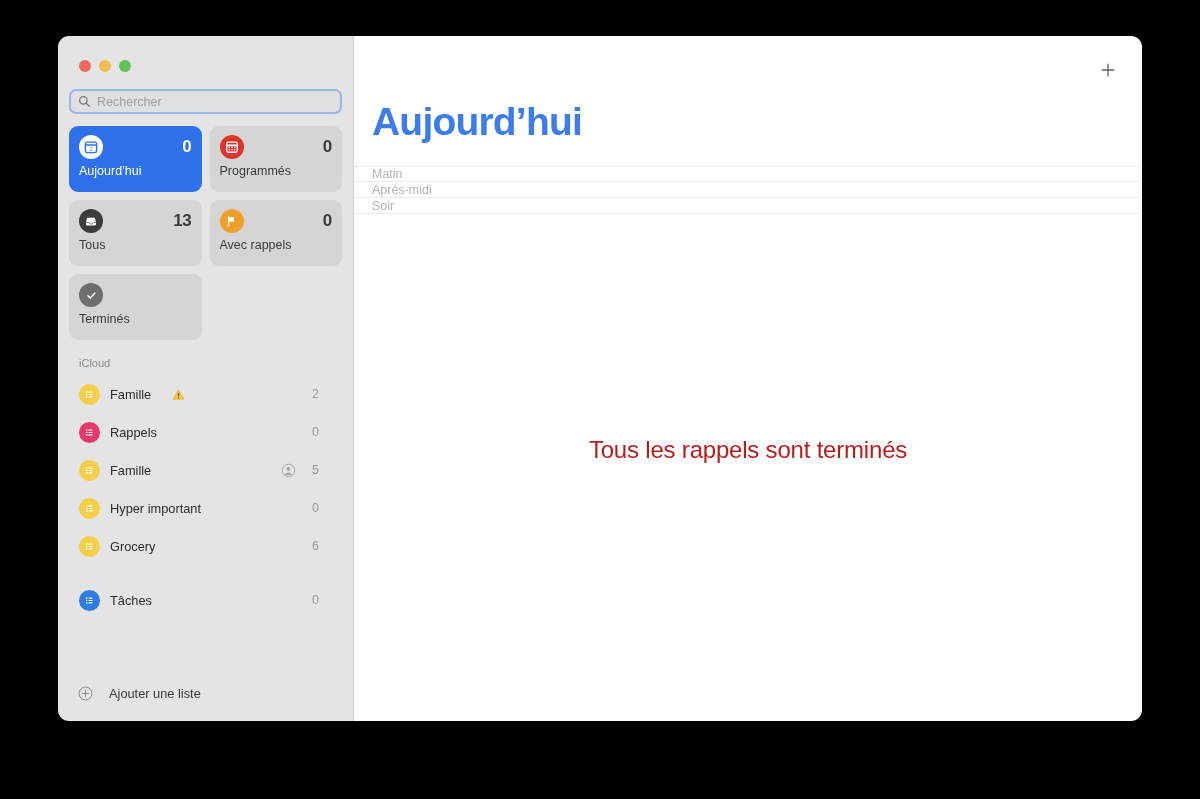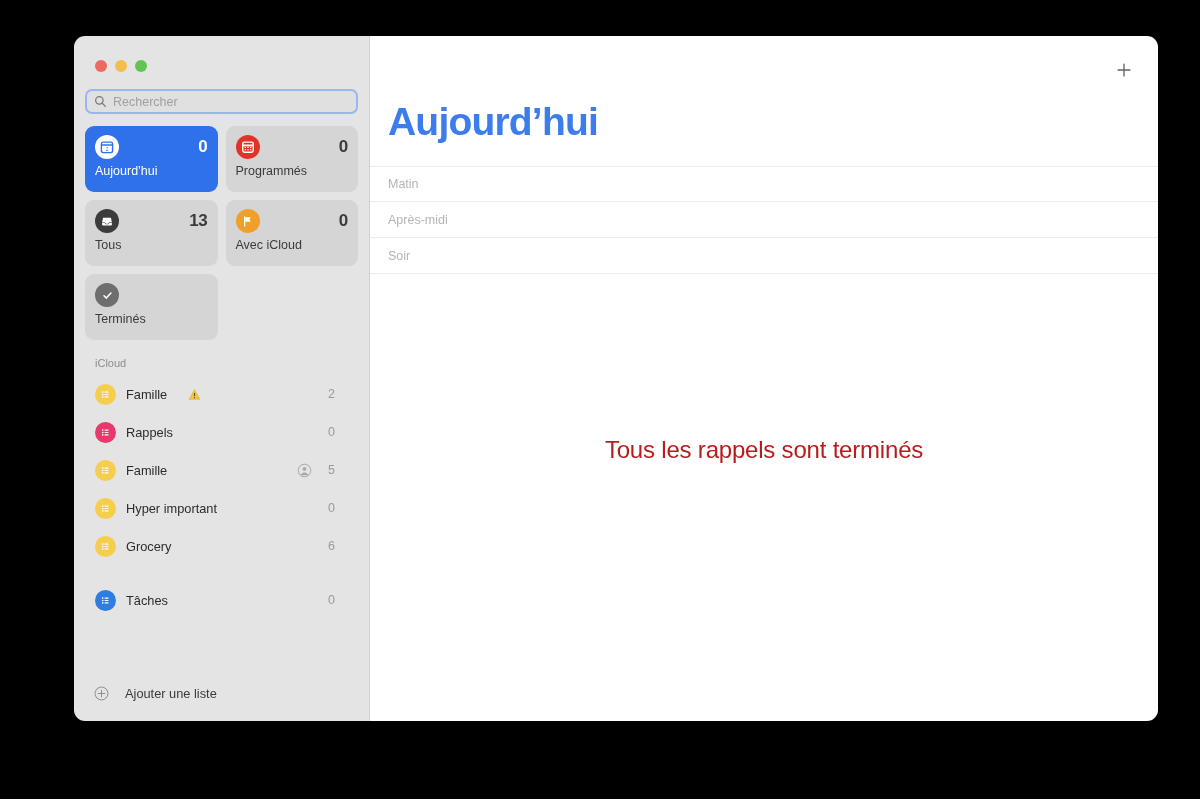--- a/index.html
+++ b/index.html
@@ -5,21 +5,21 @@
   * { box-sizing: border-box; margin: 0; padding: 0; }
   html, body {
     width: 1200px; height: 799px;
     background: #000000;
     font-family: "Liberation Sans", sans-serif;
     overflow: hidden;
   }
 
   .window {
     position: absolute;
-    left: 74px; top: 36px;
+    left: 58px; top: 36px;
     width: 1084px; height: 685px;
     border-radius: 11px;
     overflow: hidden;
     display: flex;
     box-shadow: 0 10px 40px rgba(0,0,0,0.5);
   }
 
   
   .sidebar {
     width: 296px;
@@ -174,21 +174,21 @@
   }
   .page-title {
     font-size: 39px;
     font-weight: bold;
     color: #3d7ced;
     letter-spacing: -0.8px;
     padding: 64px 0 0 18px;
   }
   .sections { margin-top: 22px; }
   .section-row {
-    height: 36px;
+    height: 16px;
     display: flex;
     align-items: center;
     padding-left: 18px;
     font-size: 12.5px;
     color: #b4b4b4;
     border-bottom: 1px solid #ececec;
   }
   .section-row:first-child { border-top: 1px solid #ececec; }
   .empty-state {
     position: absolute;
@@ -276,21 +276,21 @@
       <div class="card">
         <div class="card-top">
           <div class="card-icon" style="background:#f0a02a">
             <svg viewBox="0 0 20 20" width="13" height="13">
               <path d="M5.6 3v14" stroke="#ffffff" stroke-width="2" stroke-linecap="round"></path>
               <path d="M6.6 3.6h8.2l-1.9 3.3 1.9 3.3H6.6z" fill="#ffffff"></path>
             </svg>
           </div>
           <div class="card-count">0</div>
         </div>
-        <div class="card-label">Avec iCloud</div>
+        <div class="card-label">Avec rappels</div>
       </div>
 
       <div class="card">
         <div class="card-top">
           <div class="card-icon" style="background:#6e6e6e">
             <svg viewBox="0 0 20 20" width="13" height="13">
               <path d="M4.6 10.4l3.5 3.6 7.2-7.8" fill="none" stroke="#ffffff" stroke-width="2.3" stroke-linecap="round" stroke-linejoin="round"></path>
             </svg>
           </div>
           <div class="card-count"></div>

